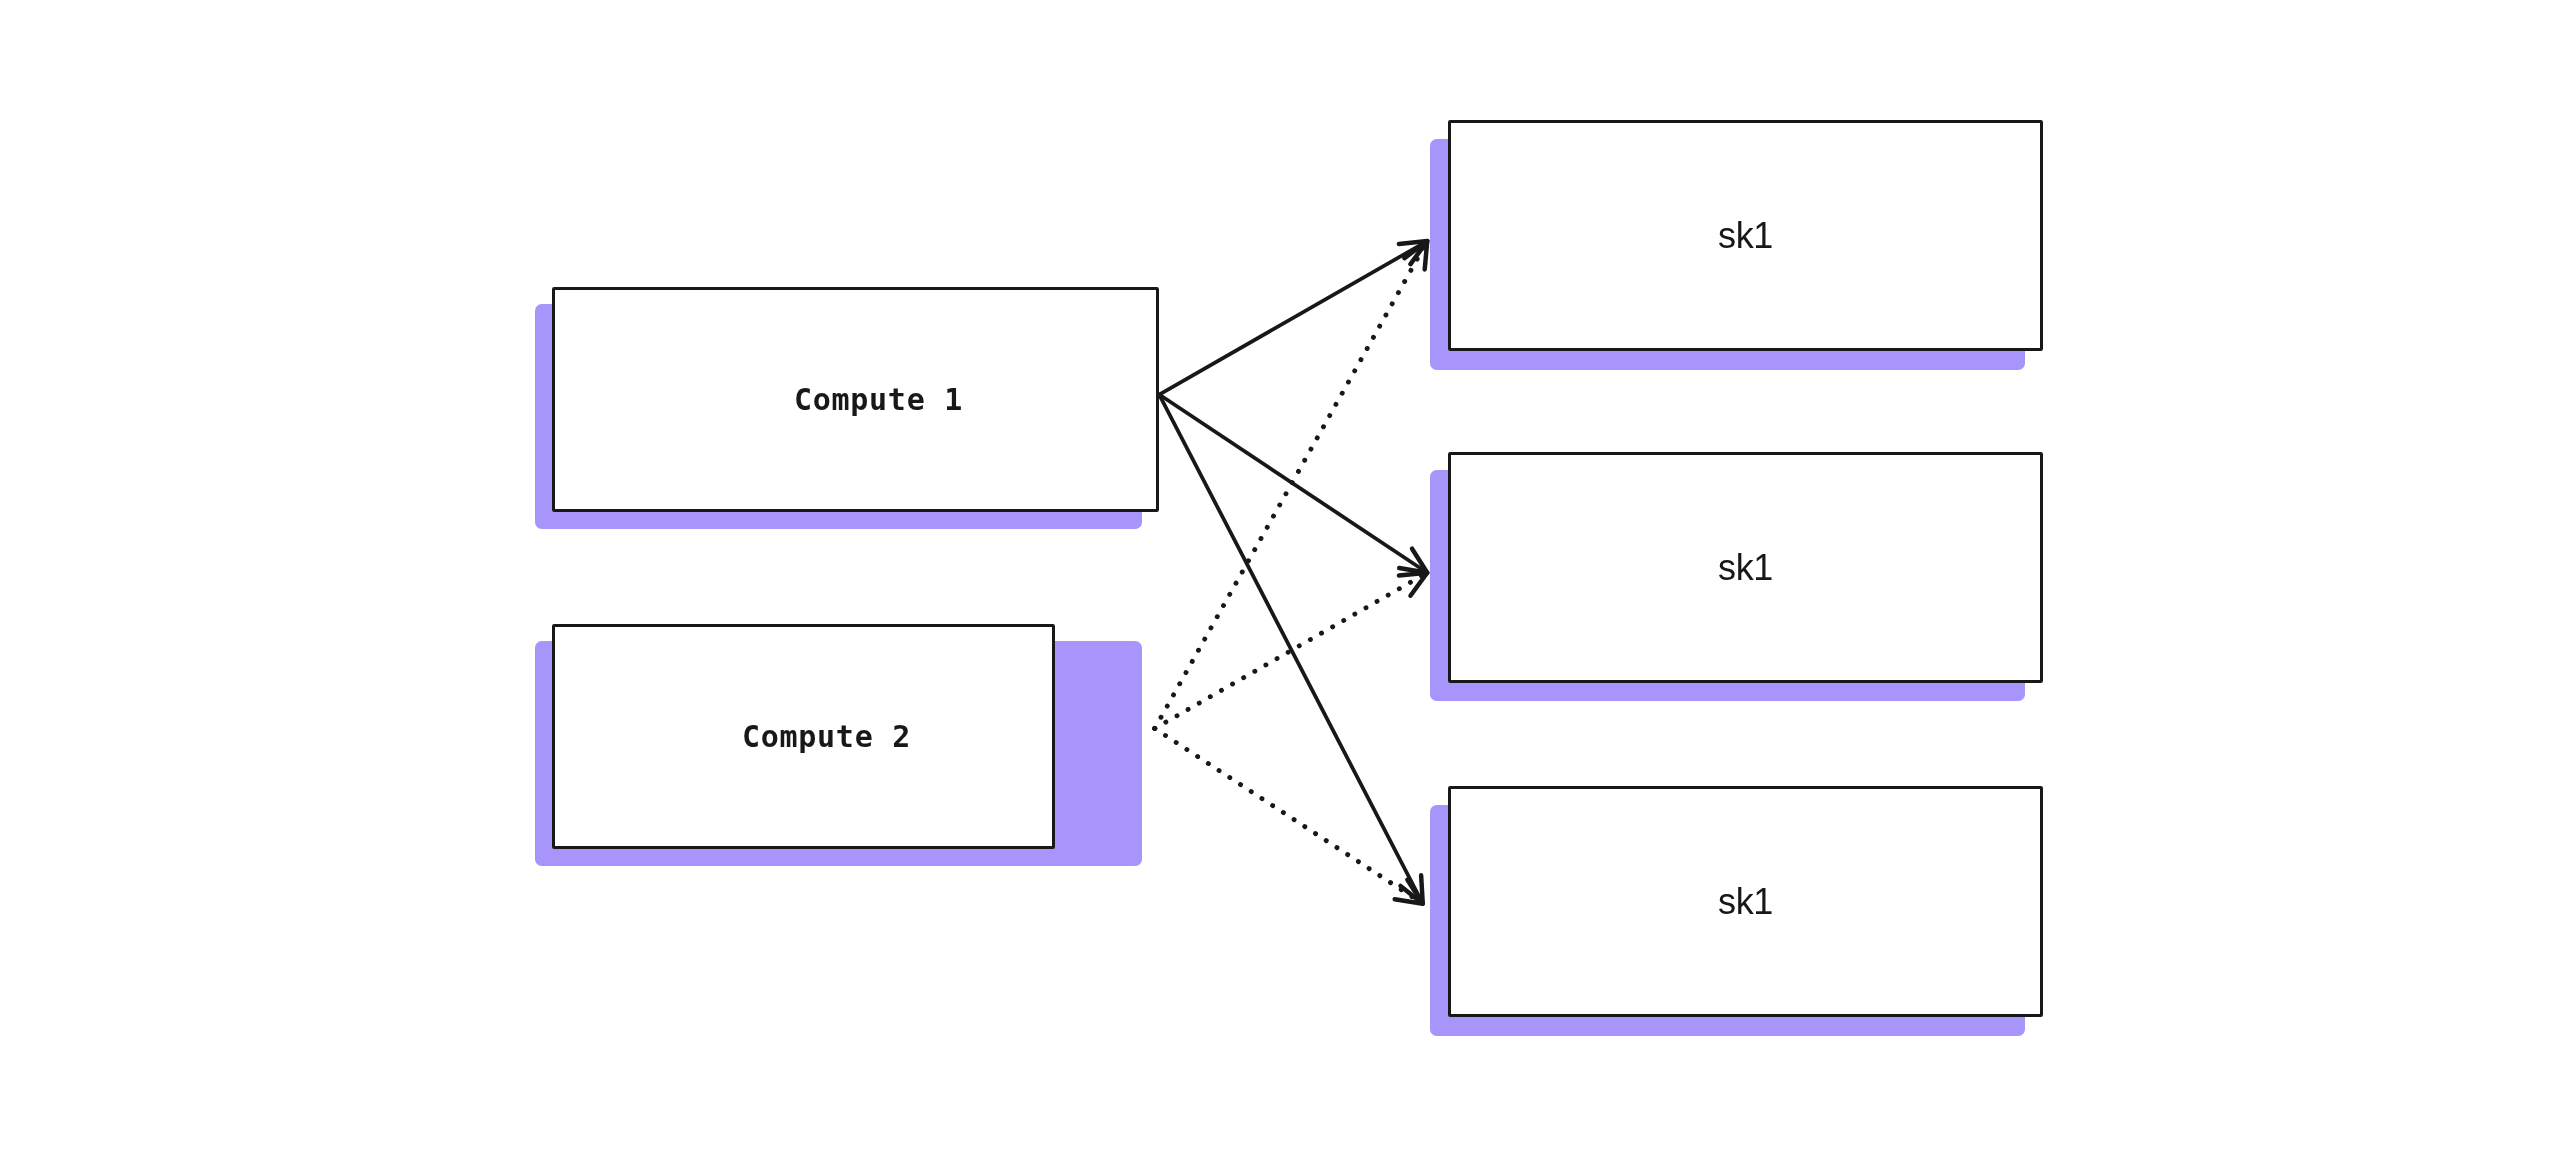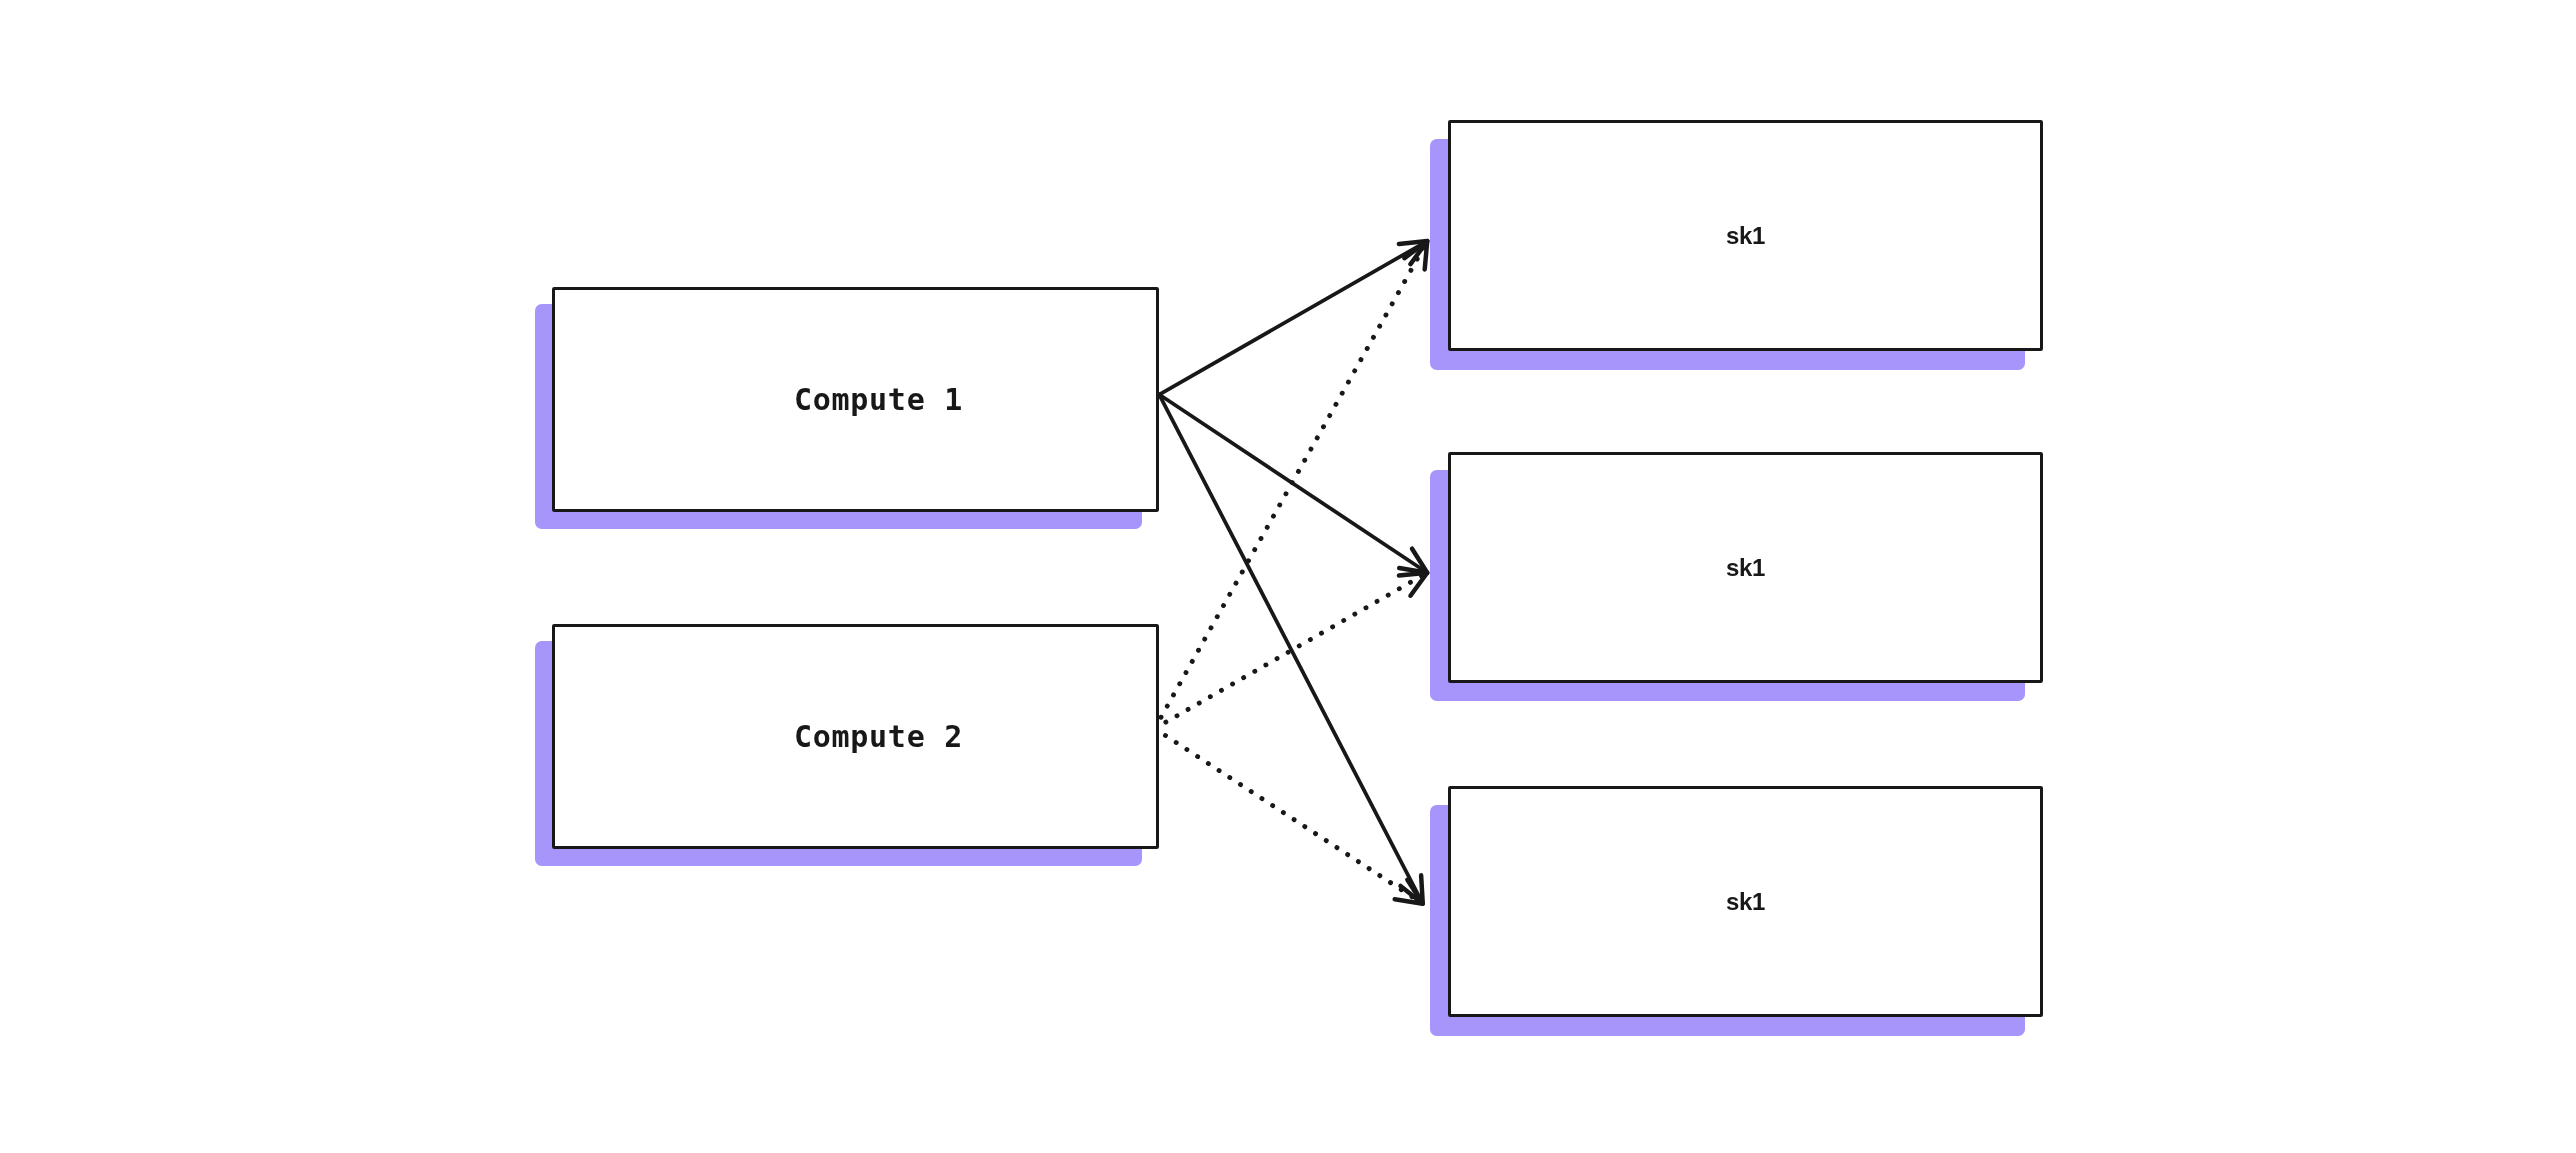--- a/index.html
+++ b/index.html
@@ -50,22 +50,22 @@
   }
   .label-mono {
     font-family: "DejaVu Sans Mono", "Liberation Mono", monospace;
     font-weight: bold;
     font-size: 30px;
     letter-spacing: 0.7px;
     margin-left: 46px;
   }
   .label-sans {
     font-family: "Liberation Sans", "DejaVu Sans", sans-serif;
-    font-weight: bold;
-    font-size: 24px;
+    font-weight: normal;
+    font-size: 36px;
     letter-spacing: -0.4px;
   }
 </style>
 </head>
 <body>
 
 <div id="canvas">
 
   <svg id="edge-layer" viewBox="0 0 3440 1540" width="2576" height="1153" xmlns="http://www.w3.org/2000/svg">
       <line x1="1548" y1="527" x2="1900.79" y2="324.98" stroke="#181818" fill="none" stroke-width="5" stroke-linecap="round"></line>
@@ -85,21 +85,21 @@
   <div class="node-shadow" style="left: 535px; top: 304px; width: 607px; height: 225px; background: rgb(167, 149, 252);"></div>
   <div class="node-shadow" style="left: 535px; top: 641px; width: 607px; height: 225px; background: rgb(167, 149, 252);"></div>
   <div class="node-shadow" style="left: 1430px; top: 139px; width: 595px; height: 231px; background: rgb(167, 149, 252);"></div>
   <div class="node-shadow" style="left: 1430px; top: 470px; width: 595px; height: 231px; background: rgb(167, 149, 252);"></div>
   <div class="node-shadow" style="left: 1430px; top: 805px; width: 595px; height: 231px; background: rgb(167, 149, 252);"></div>
 
   <div class="node" style="left: 552px; top: 287px; width: 607px; height: 225px;">
     <span class="node-label label-mono">Compute 1</span>
   </div>
 
-  <div class="node" style="left: 552px; top: 624px; width: 607px; height: 225px;">
+  <div class="node" style="left: 552px; top: 624px; width: 503px; height: 225px;">
     <span class="node-label label-mono">Compute 2</span>
   </div>
 
   <div class="node" style="left: 1448px; top: 120px; width: 595px; height: 231px;">
     <span class="node-label label-sans">sk1</span>
   </div>
 
   <div class="node" style="left: 1448px; top: 452px; width: 595px; height: 231px;">
     <span class="node-label label-sans">sk1</span>
   </div>

